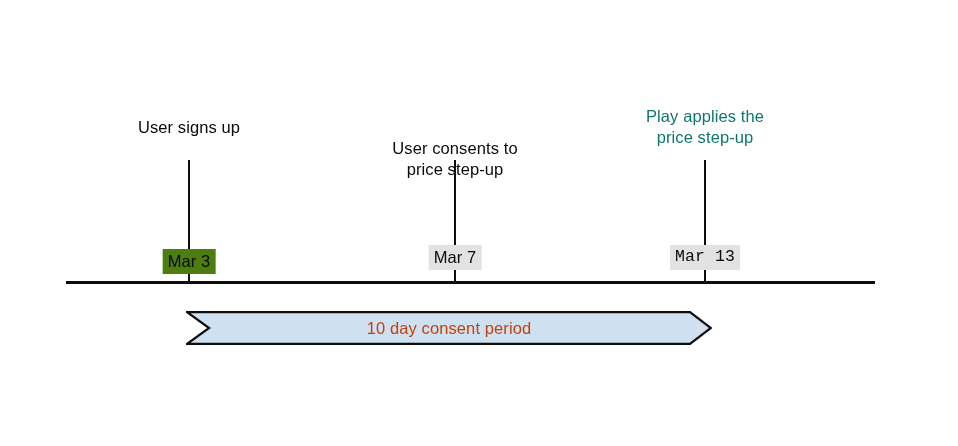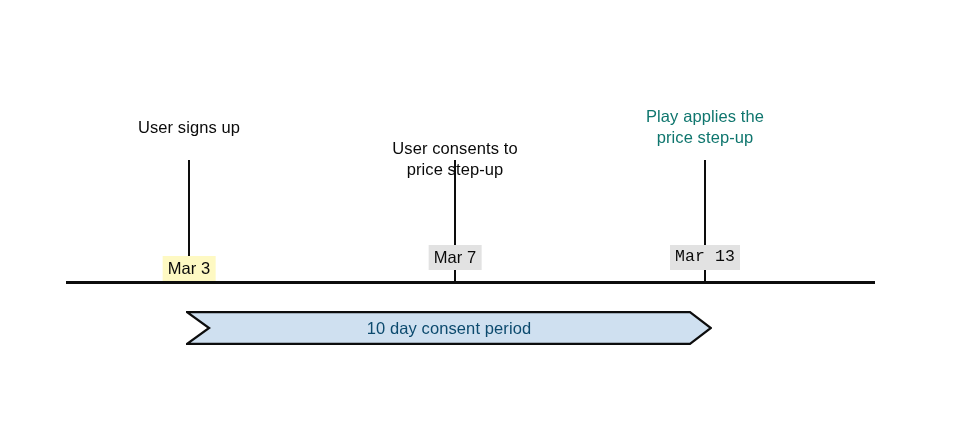--- a/index.html
+++ b/index.html
@@ -65,39 +65,39 @@
   }
   .period-banner-label {
     position: absolute;
     left: 0;
     top: 0;
     width: 100%;
     height: 100%;
     display: flex;
     align-items: center;
     justify-content: center;
-    color: #0c4a6e;
+    color: #c2410c;
     font-size: 16.5px;
     letter-spacing: 0.1px;
     pointer-events: none;
   }
 </style>
 </head>
 <body>
 
 <div id="diagram-root" style="width: 958px; height: 401px; background: rgb(255, 255, 255);">
 
   <div class="timeline-axis" style="left: 66px; width: 809px; top: 281px; height: 3px; background: rgb(13, 13, 13);"></div>
 
   <div class="event-marker" style="left: 189px;">
     <div class="marker-tick" style="top: 160px; height: 124px; background: rgb(13, 13, 13);"></div>
     <div class="marker-caption" style="top: 117px; color: rgb(10, 10, 10);">
       <div>User signs up</div>
     </div>
-    <div class="marker-date" style="background: #fef9c3; color: rgb(10, 10, 10); top: 256px;">Mar 3</div>
+    <div class="marker-date" style="background: #4d7c0f; color: rgb(10, 10, 10); top: 249px;">Mar 3</div>
   </div>
 
   <div class="event-marker" style="left: 455px;">
     <div class="marker-tick" style="top: 160px; height: 124px; background: rgb(13, 13, 13);"></div>
     <div class="marker-caption" style="top: 106px; color: rgb(10, 10, 10); margin-top: 32px;">
       <div>User consents to</div>
       <div>price step-up</div>
     </div>
     <div class="marker-date" style="background: rgb(226, 226, 226); color: rgb(10, 10, 10); top: 245px; text-align: right;">Mar 7</div>
   </div>

